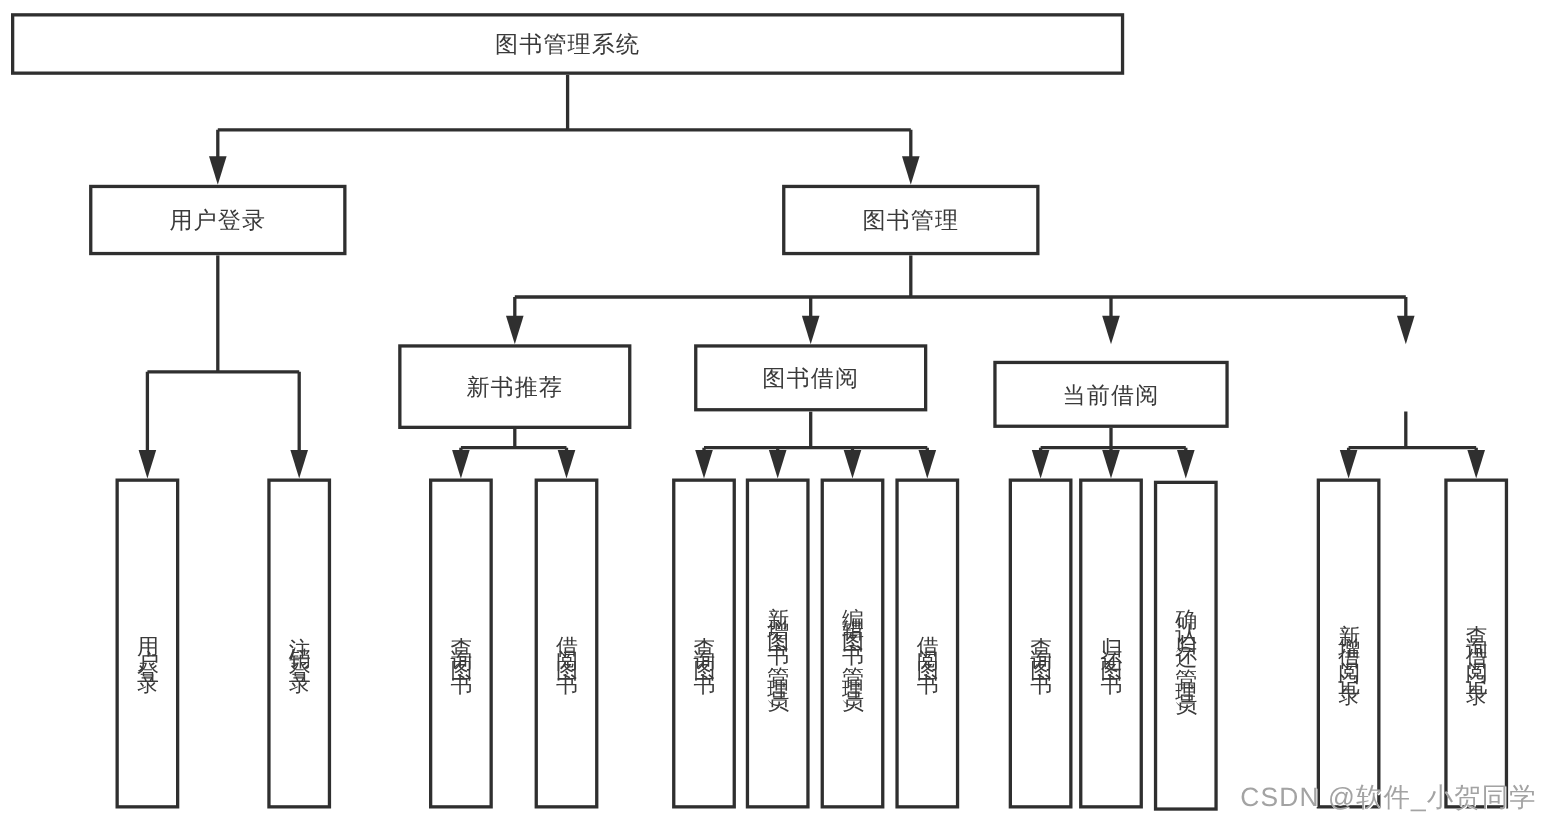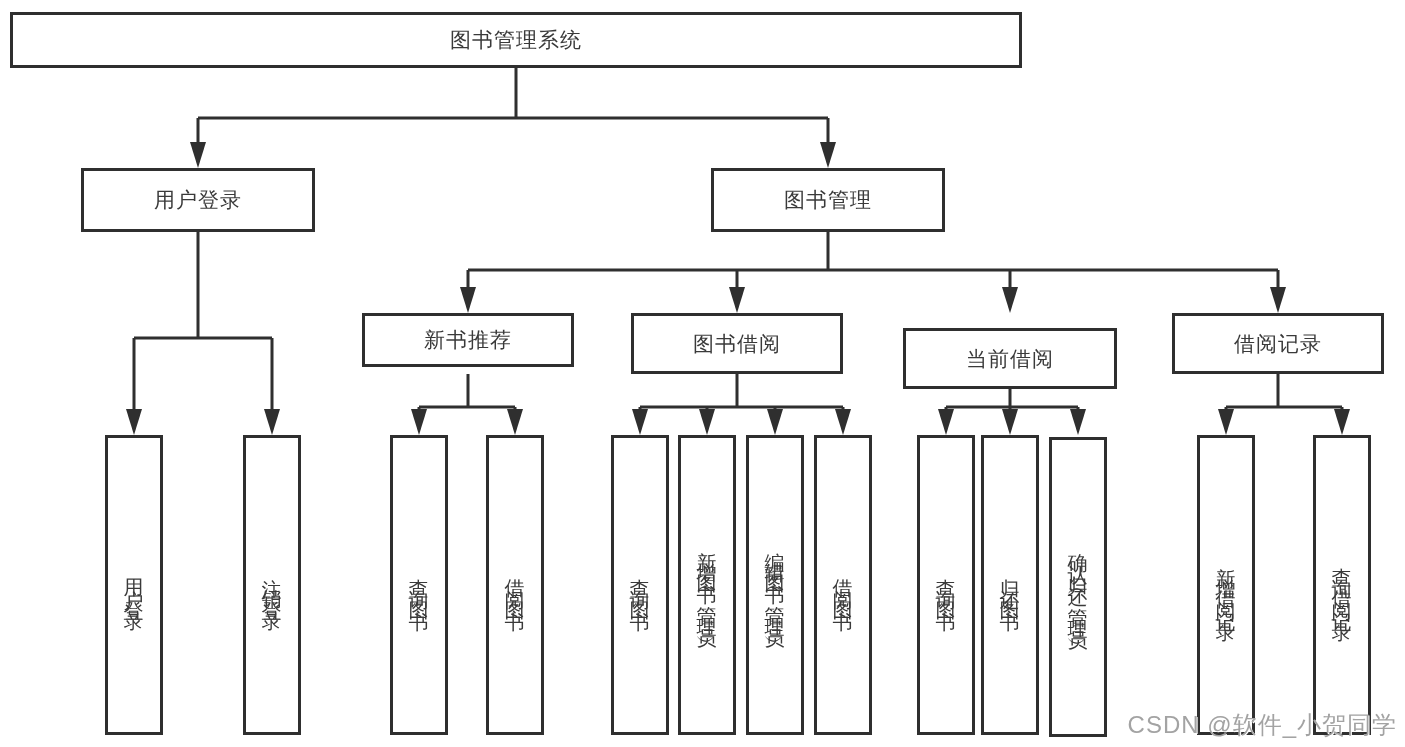--- a/index.html
+++ b/index.html
@@ -96,31 +96,28 @@
     <span>图书管理系统</span>
   </div>
 
   <div class="node h-label" style="left:81px; top:168px; width:234px; height:64px;">
     <span>用户登录</span>
   </div>
   <div class="node h-label" style="left:711px; top:168px; width:234px; height:64px;">
     <span>图书管理</span>
   </div>
 
-  <div class="node h-label" style="left:362px; top:313px; width:212px; height:54px;">
+  <div class="node h-label" style="left:362px; top:313px; width:212px; height:77px;">
     <span>新书推荐</span>
   </div>
   <div class="node h-label" style="left:631px; top:313px; width:212px; height:61px;align-items:center;">
     <span>图书借阅</span>
   </div>
   <div class="node h-label" style="left:903px; top:328px; width:214px; height:61px;">
     <span>当前借阅</span>
-  </div>
-  <div class="node h-label" style="left:1172px; top:313px; width:212px; height:61px;">
-    <span>借阅记录</span>
   </div>
 
   <div class="node leaf" style="left:105px; top:435px; width:58px; height:300px;">
     <span>用户登录</span>
   </div>
   <div class="node leaf" style="left:243px; top:435px; width:58px; height:300px;">
     <span>注销登录</span>
   </div>
 
   <div class="node leaf" style="left:390px; top:435px; width:58px; height:300px;">

